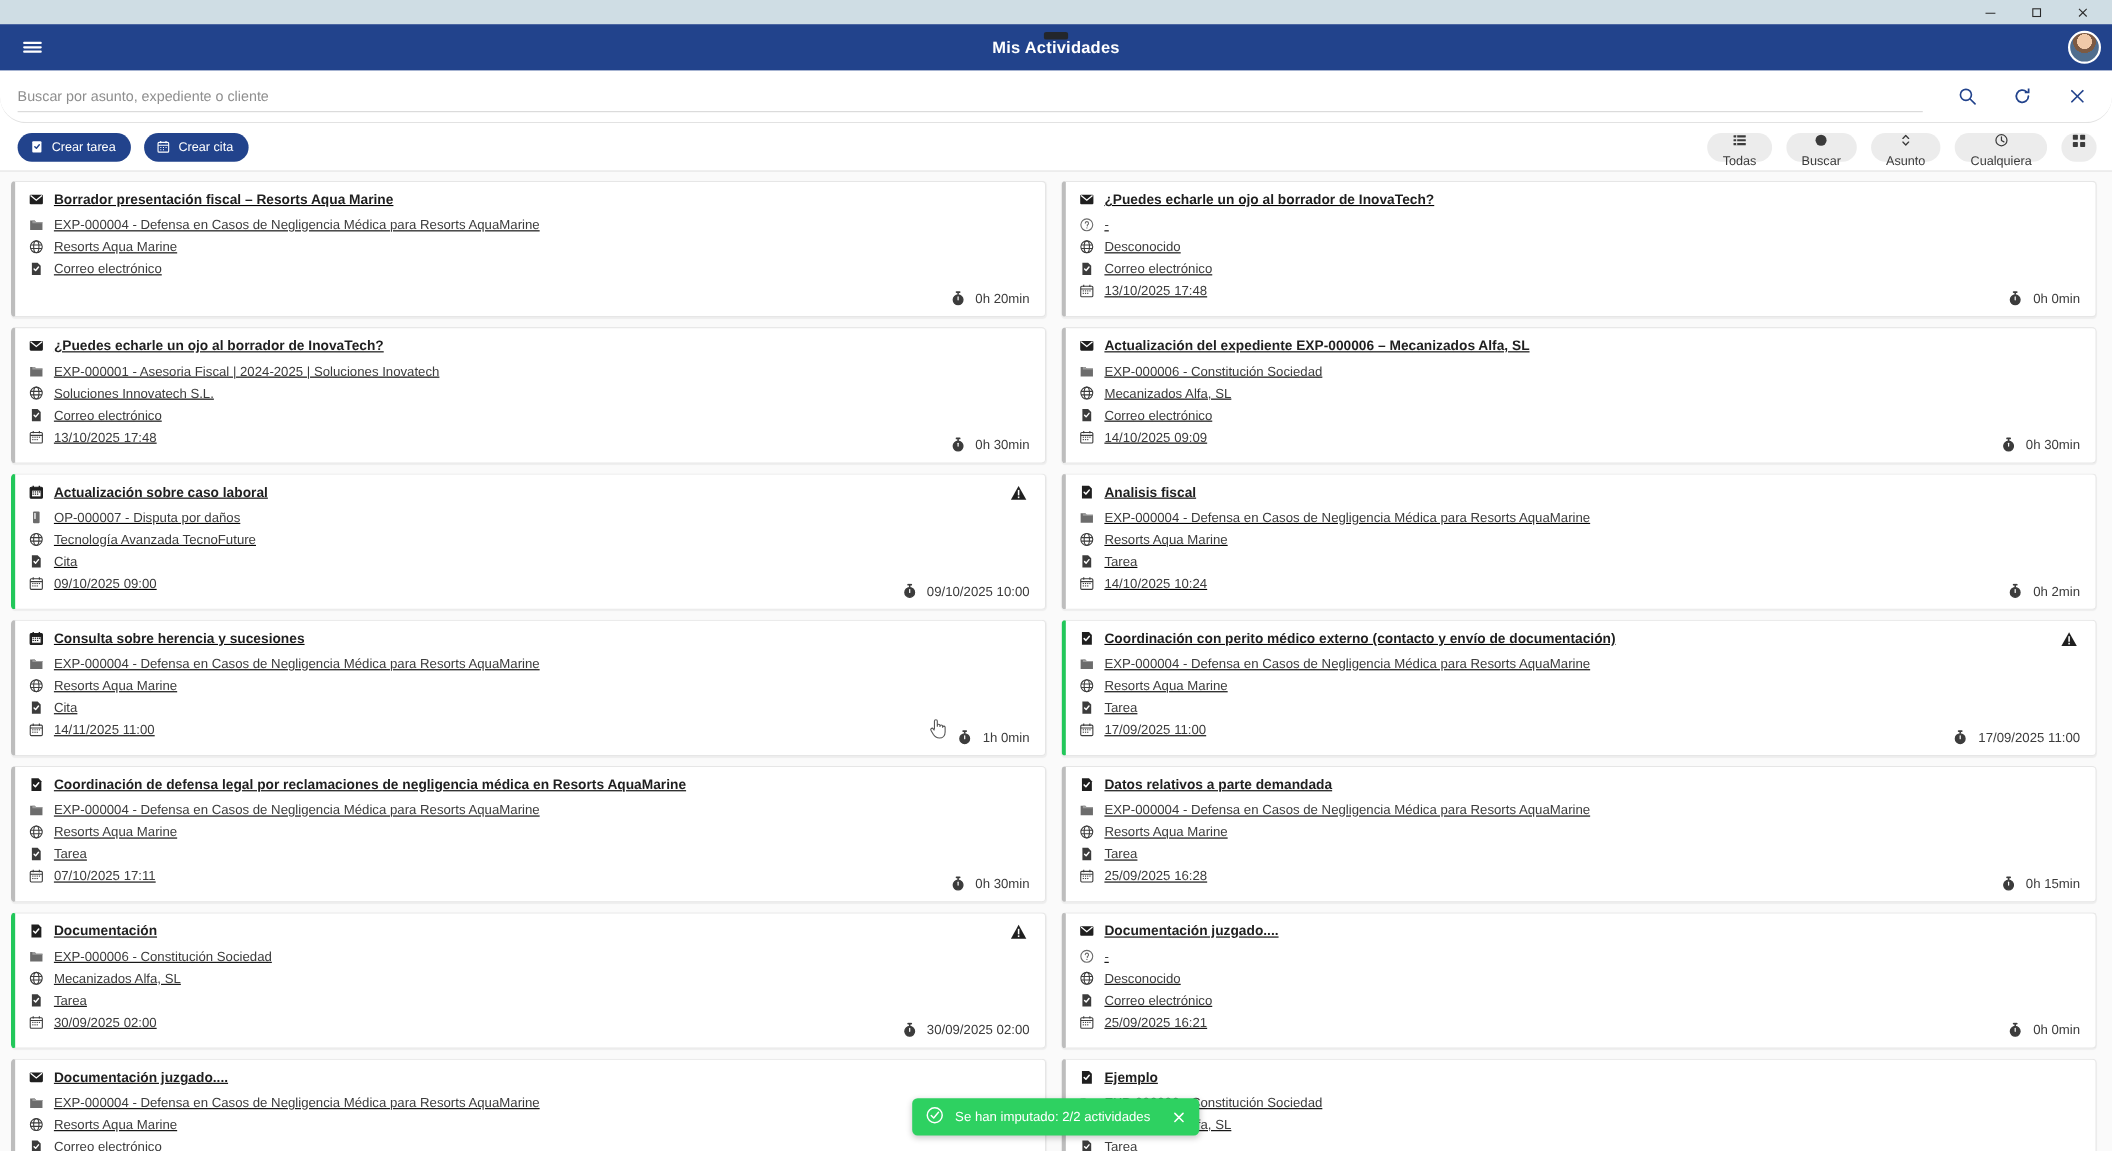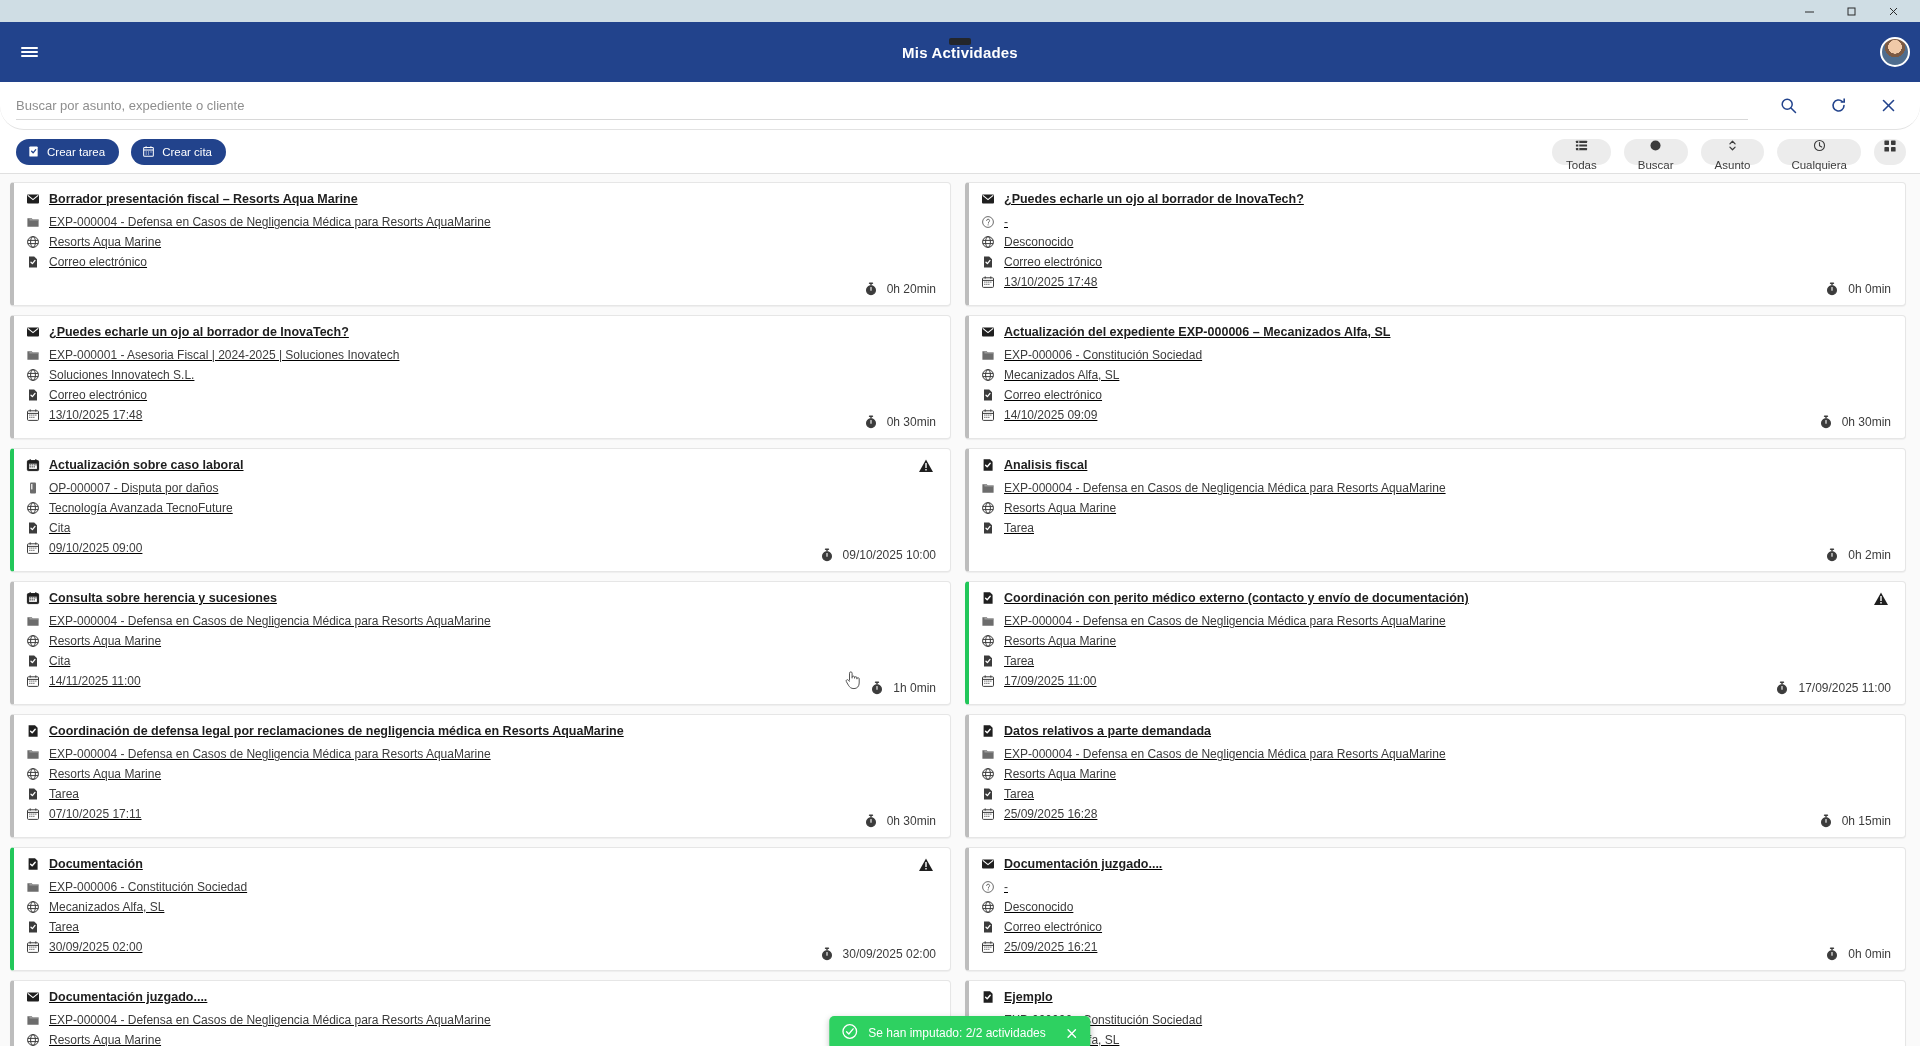--- a/index.html
+++ b/index.html
@@ -18,21 +18,21 @@
   }
   .win-btn {
     width: 42px; height: 22px;
     display: flex; align-items: center; justify-content: center;
     color: #2b2b2b; font-size: 12px; line-height: 1;
   }
   .win-btn svg { display:block; }
 
   
   .app-header {
-    height: 60px; background: #22438c;
+    height: 42px; background: #22438c;
     display: flex; align-items: center; position: relative;
     padding: 0 12px;
   }
   .hamburger {
     width: 34px; height: 34px; display:flex; align-items:center; justify-content:center;
     cursor: pointer; border-radius: 50%;
   }
   .hamburger span {
     display:block; width:17px; height:2px; background:#fff; margin:2.4px 0; border-radius:1px;
   }
@@ -685,20 +685,40 @@
         </div>
         <div class="card-row">
           <span class="card-icon">
             <svg width="14" height="14" viewBox="0 0 14 14">
               <path d="M3 1.4h5.2l2.8 2.8v8.4H3z" fill="#3c3c3c"></path>
               <polyline points="5,7.2 6.4,8.6 9,5.4" fill="none" stroke="#ffffff" stroke-width="1.3" stroke-linecap="round" stroke-linejoin="round"></polyline>
             </svg>
           </span>
           <span>Tarea</span>
         </div>
+        <div class="card-row">
+          <span class="card-icon">
+            <svg width="14" height="14" viewBox="0 0 14 14" fill="none" stroke="#3c3c3c" stroke-width="1">
+              <rect x="1.5" y="2.8" width="11" height="9.6" rx="1"></rect>
+              <line x1="1.5" y1="5.4" x2="12.5" y2="5.4"></line>
+              <line x1="4.2" y1="1.4" x2="4.2" y2="3.6"></line>
+              <line x1="9.8" y1="1.4" x2="9.8" y2="3.6"></line>
+              <g fill="#3c3c3c" stroke="none">
+                <rect x="3.3" y="6.6" width="1.1" height="1"></rect>
+                <rect x="5.3" y="6.6" width="1.1" height="1"></rect>
+                <rect x="7.3" y="6.6" width="1.1" height="1"></rect>
+                <rect x="9.3" y="6.6" width="1.1" height="1"></rect>
+                <rect x="3.3" y="8.8" width="1.1" height="1"></rect>
+                <rect x="5.3" y="8.8" width="1.1" height="1"></rect>
+                <rect x="7.3" y="8.8" width="1.1" height="1"></rect>
+              </g>
+            </svg>
+          </span>
+          <span>14/10/2025 10:24</span>
+        </div>
         <div class="card-time">
           <span class="card-icon">
             <svg width="14" height="14" viewBox="0 0 14 14" fill="none" stroke="#3c3c3c" stroke-width="1.2">
               <circle cx="7" cy="8.2" r="4.4" fill="#3c3c3c"></circle>
               <line x1="5.6" y1="1.2" x2="8.4" y2="1.2" stroke-width="1.6" stroke-linecap="round"></line>
               <line x1="7" y1="1.4" x2="7" y2="3.6" stroke-width="1.4"></line>
               <line x1="7" y1="5.6" x2="7" y2="8.2" stroke="#ffffff" stroke-width="1.1" stroke-linecap="round"></line>
             </svg>
           </span>
           <span>0h 2min</span>

